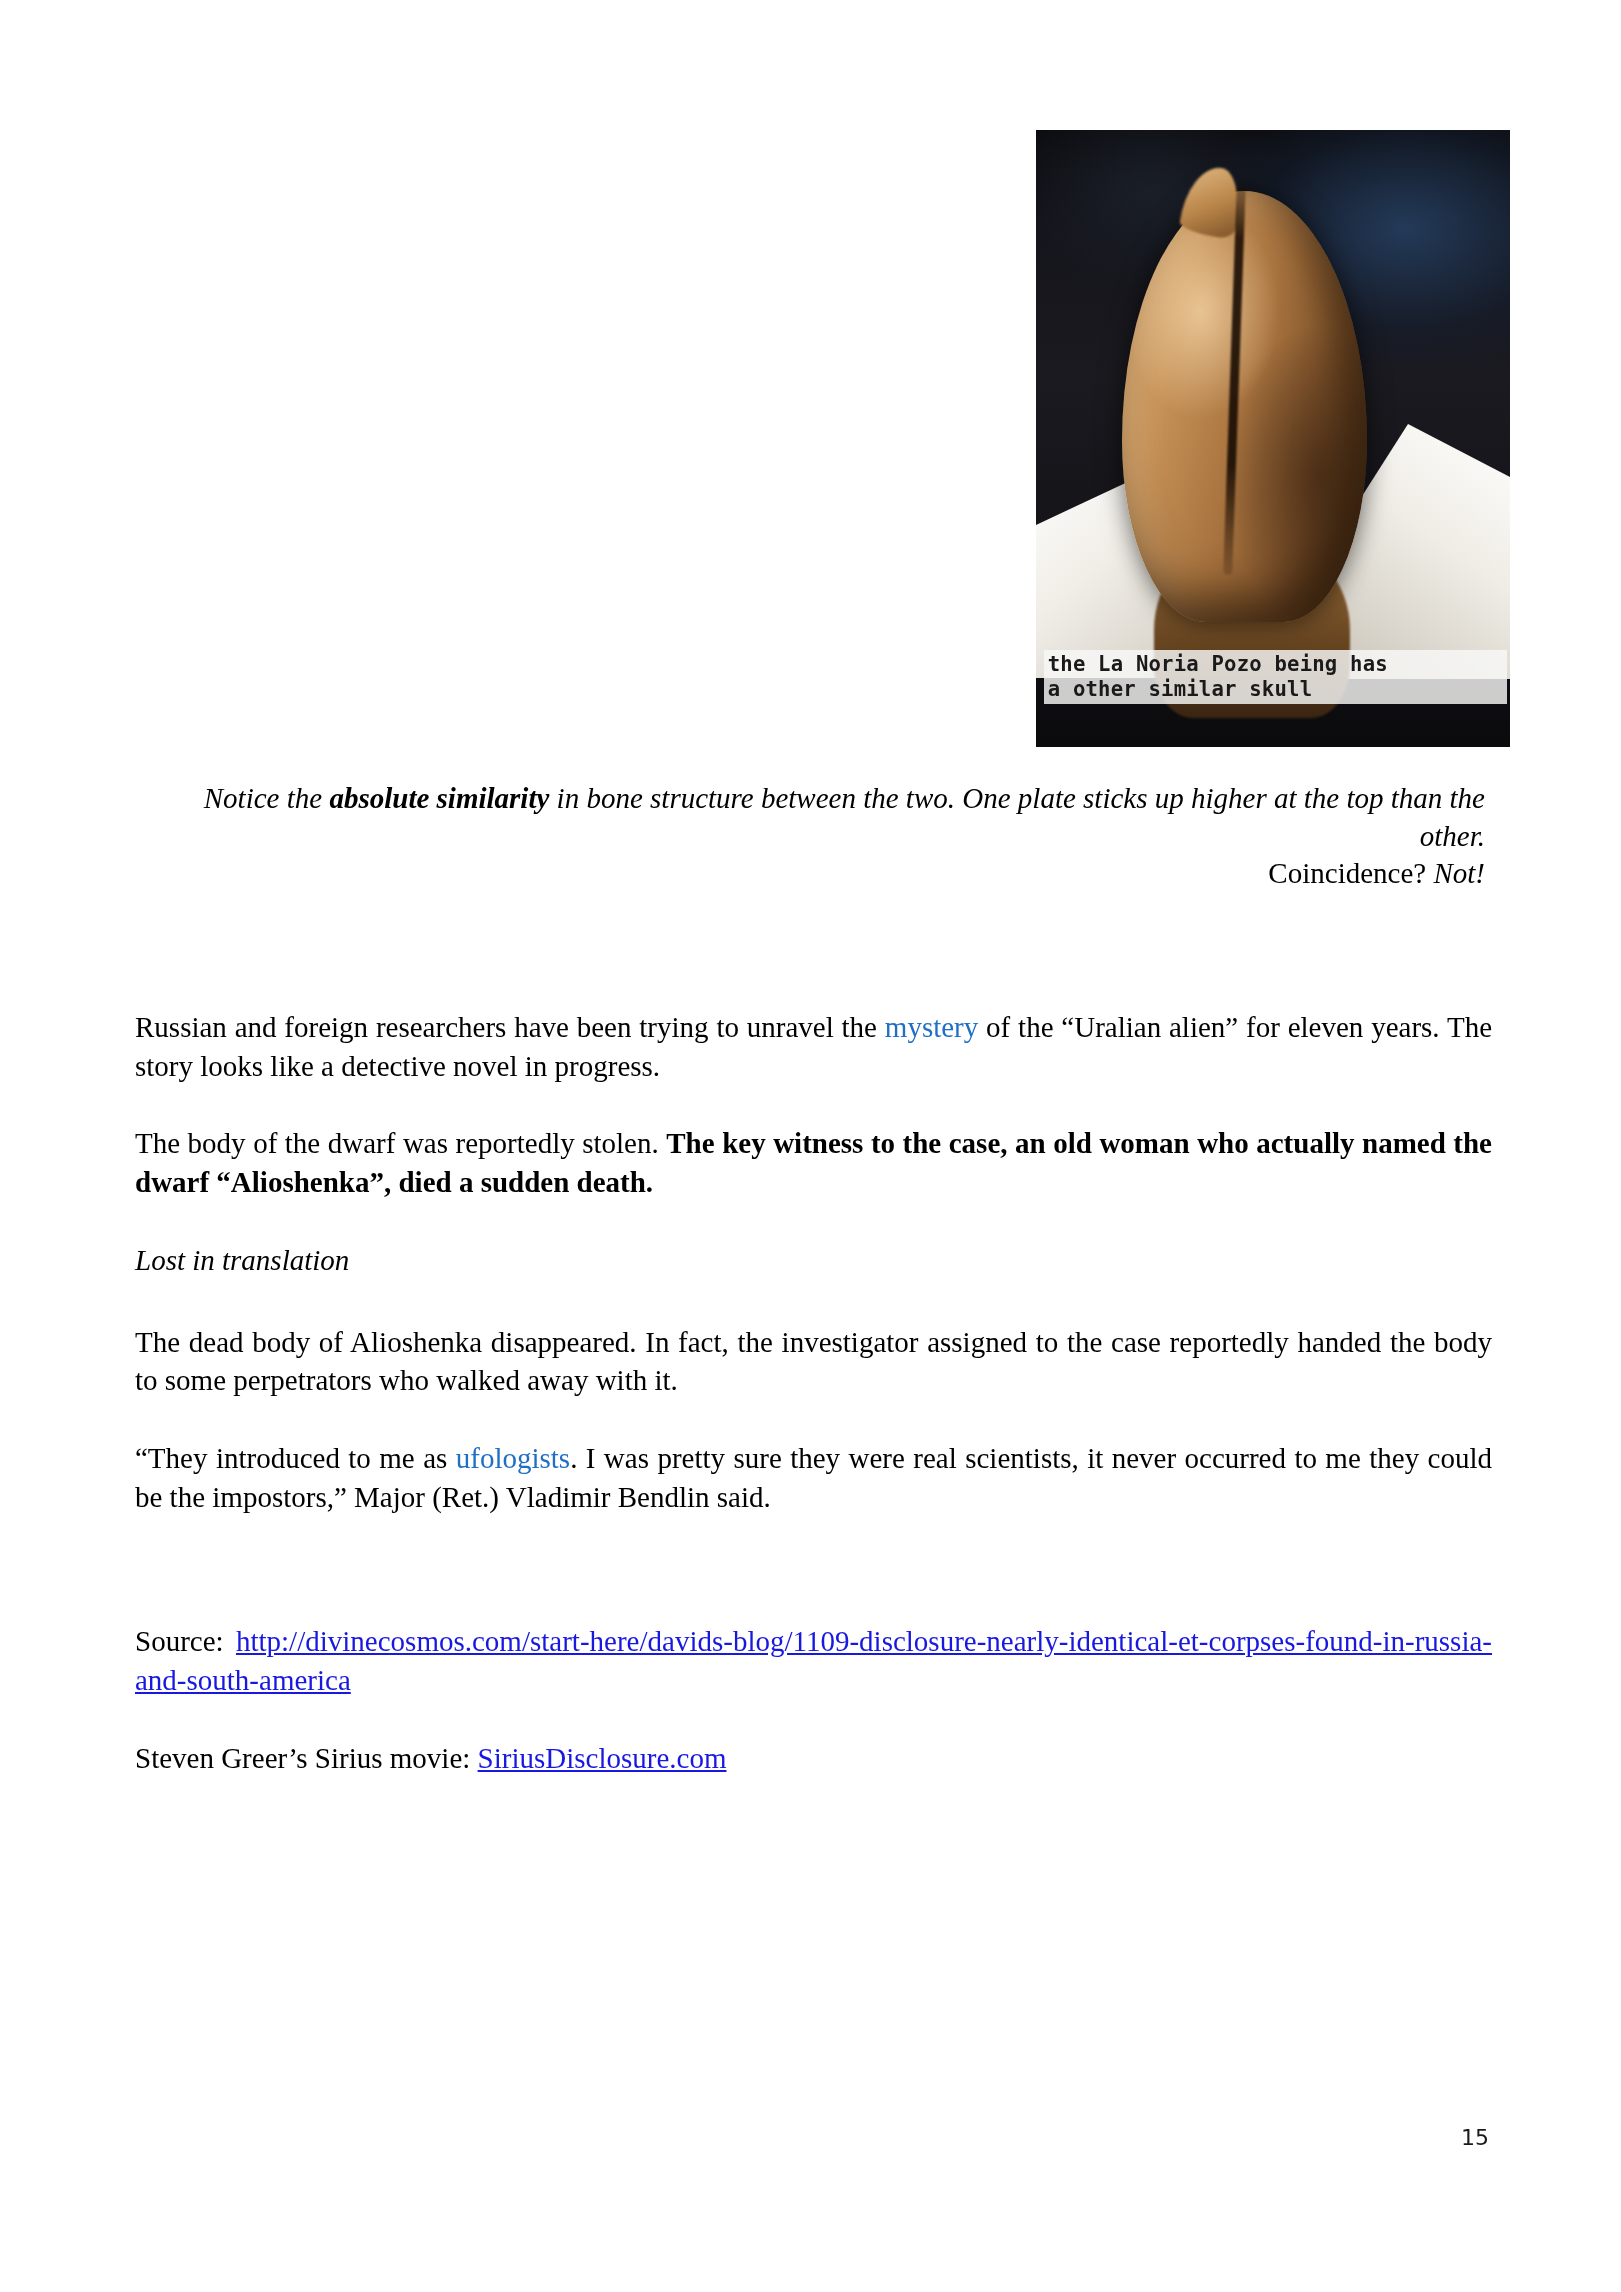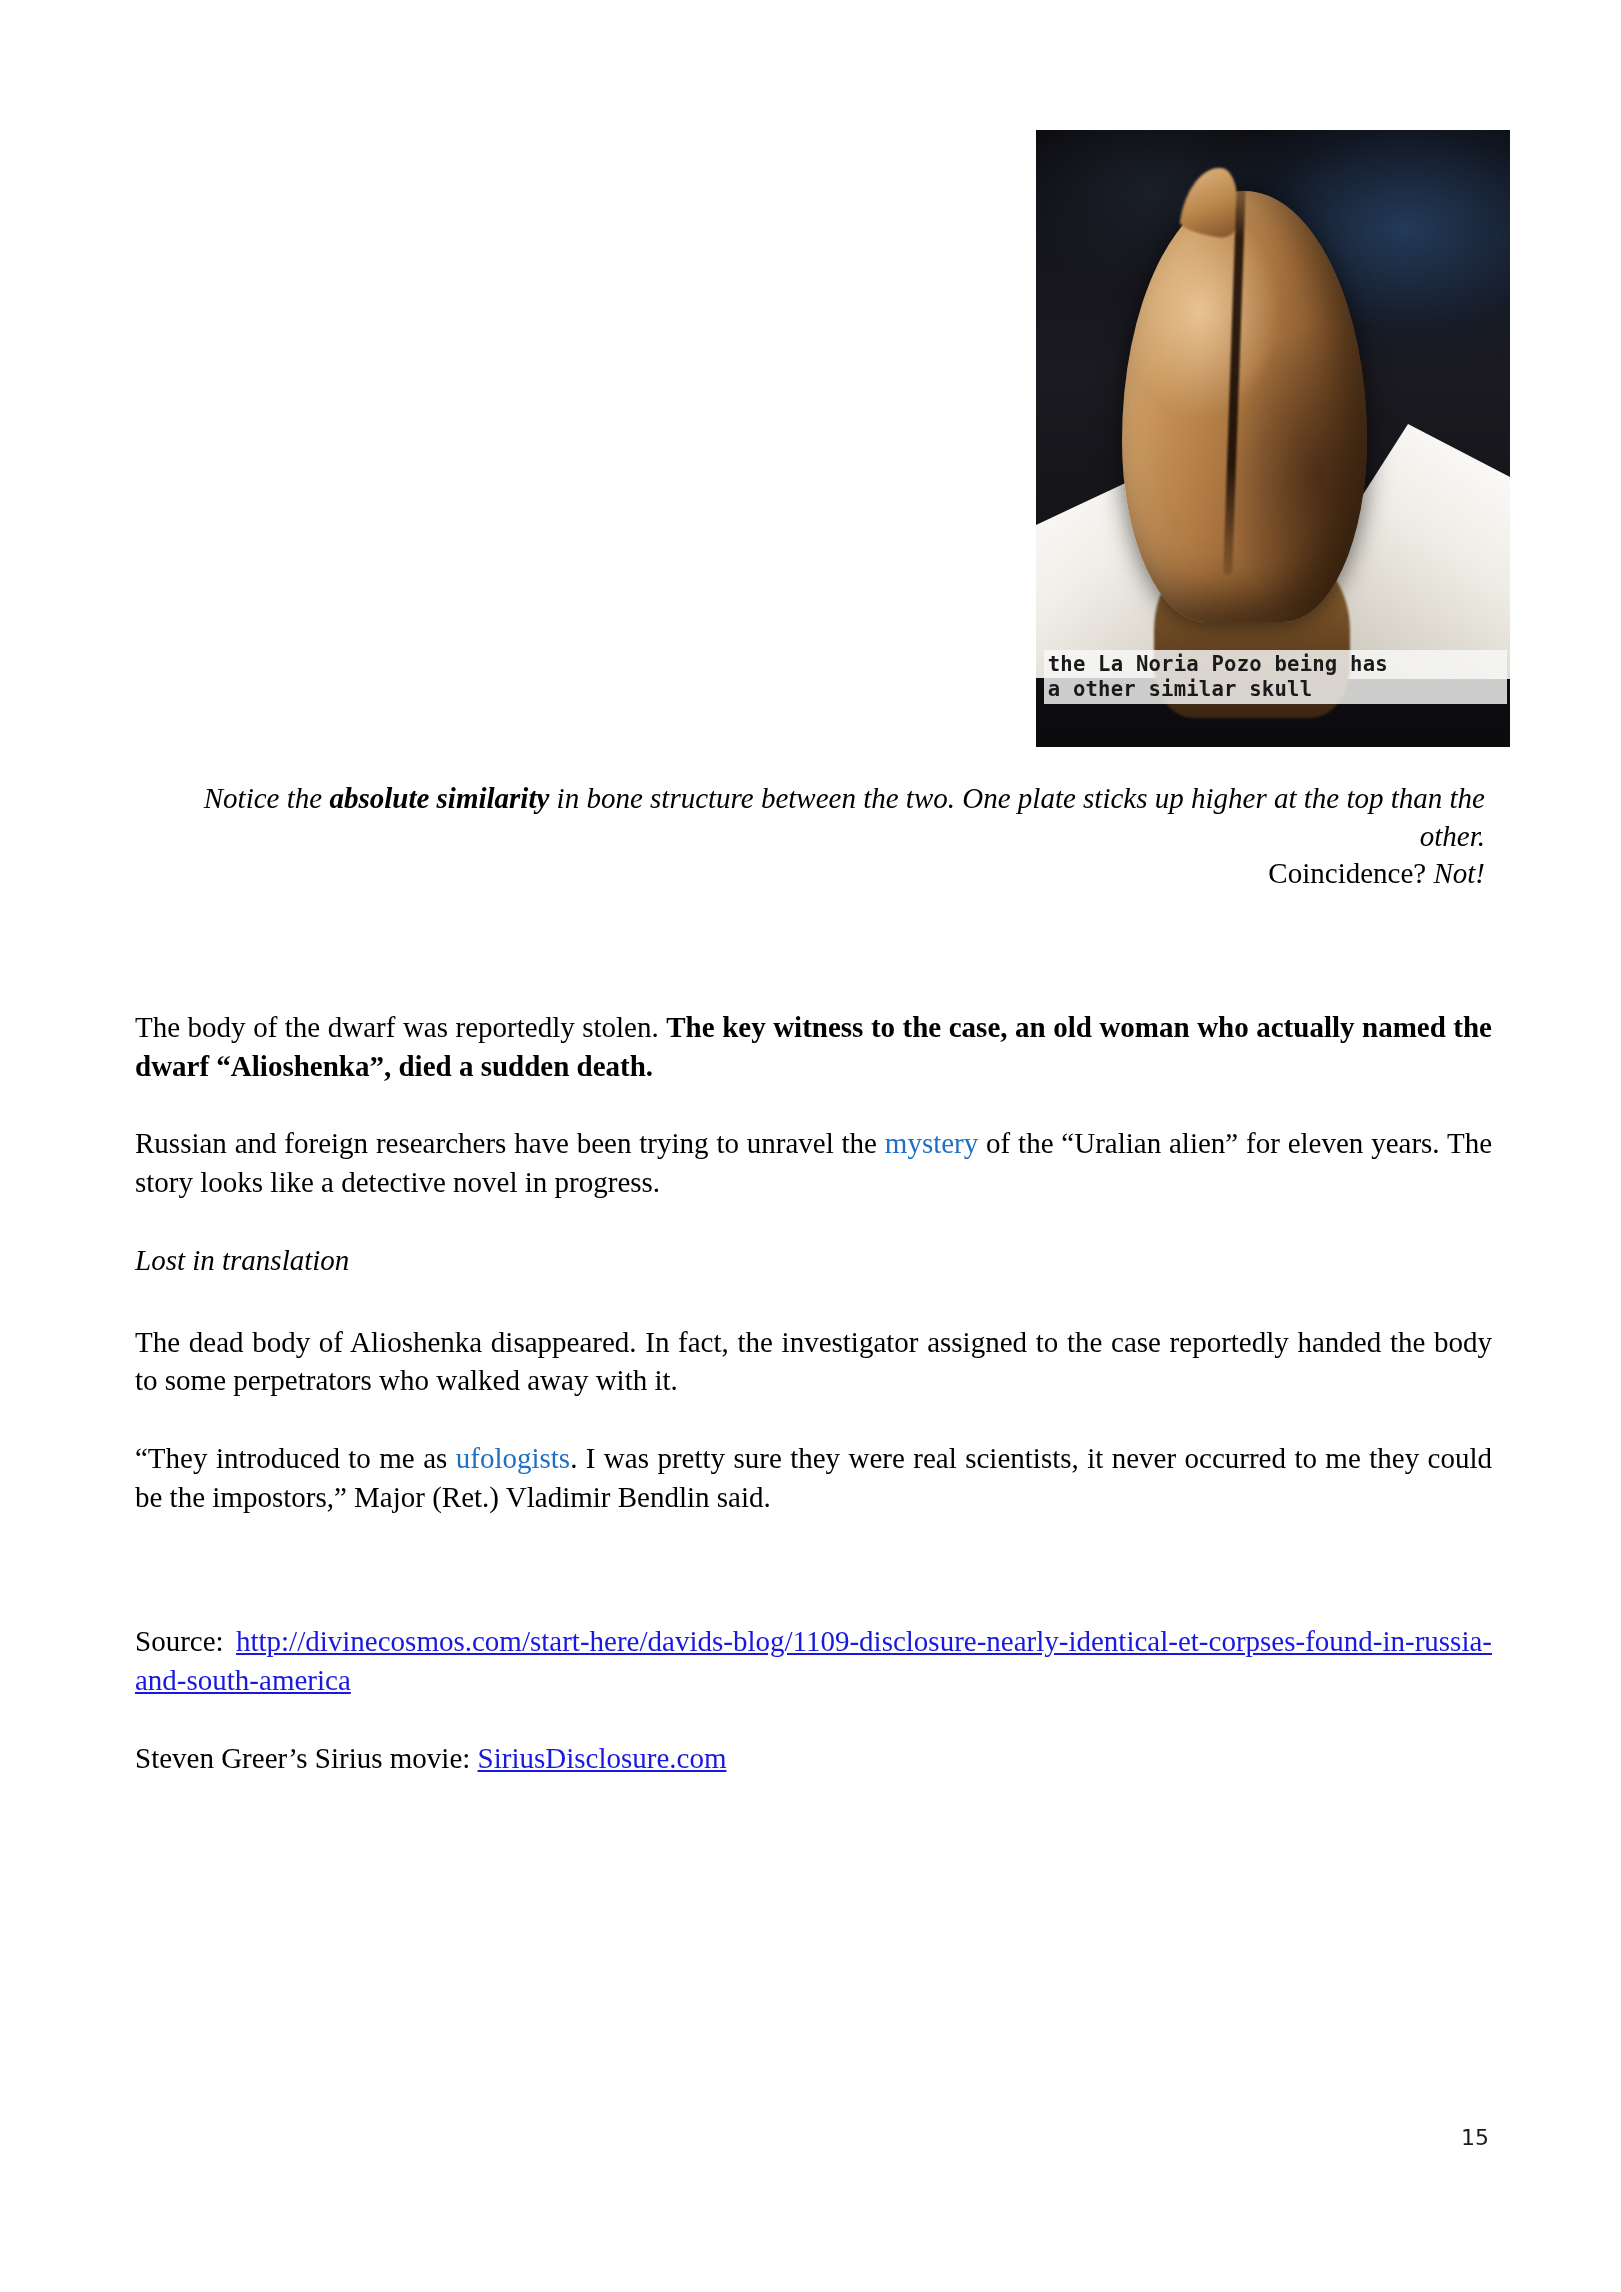--- a/index.html
+++ b/index.html
@@ -333,23 +333,23 @@
     </div>
   </div>
 
   <div class="fig-caption">
     <span>Notice the </span><span class="b">absolute similarity</span><span> in bone structure between the two. One plate sticks up higher at the top than the other.</span><br>
     <span class="roman">Coincidence? </span><span>Not!</span>
   </div>
 
   <div class="body-col">
 
+    <p class="tx"><span>Russian and foreign researchers have been trying to unravel the </span><span class="lnk-plain">mystery</span><span> of the “Uralian alien” for eleven years. The story looks like a detective novel in progress.</span></p>
+
     <p class="tx"><span>The body of the dwarf was reportedly stolen. </span><span class="bold">The key witness to the case, an old woman who actually named the dwarf “Alioshenka”, died a sudden death.</span></p>
-
-    <p class="tx"><span>Russian and foreign researchers have been trying to unravel the </span><span class="lnk-plain">mystery</span><span> of the “Uralian alien” for eleven years. The story looks like a detective novel in progress.</span></p>
 
     <p class="subhead">Lost in translation</p>
 
     <p class="tx">The dead body of Alioshenka disappeared. In fact, the investigator assigned to the case reportedly handed the body to some perpetrators who walked away with it.</p>
 
     <p class="tx"><span>“They introduced to me as </span><span class="lnk-plain">ufologists</span><span>. I was pretty sure they were real scientists, it never occurred to me they could be the impostors,” Major (Ret.) Vladimir Bendlin said.</span></p>
 
     <div class="spacer-block"></div>
 
     <p class="tx"><span>Source: </span><span class="lnk">http://divinecosmos.com/start-here/davids-blog/1109-disclosure-nearly-identical-et-corpses-found-in-russia-and-south-america</span></p>

